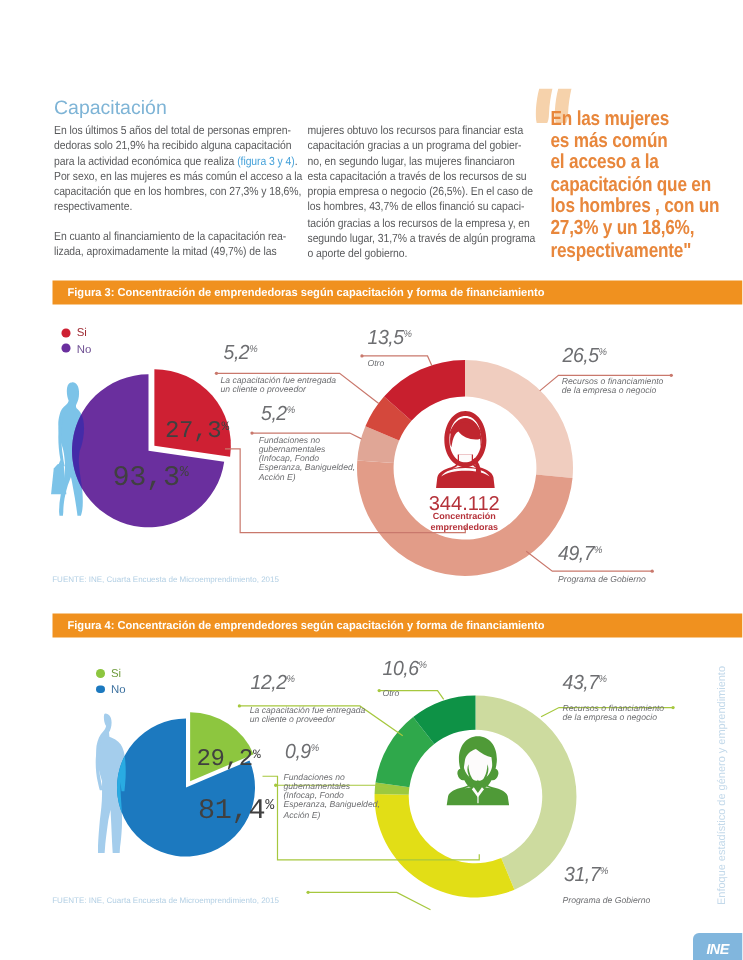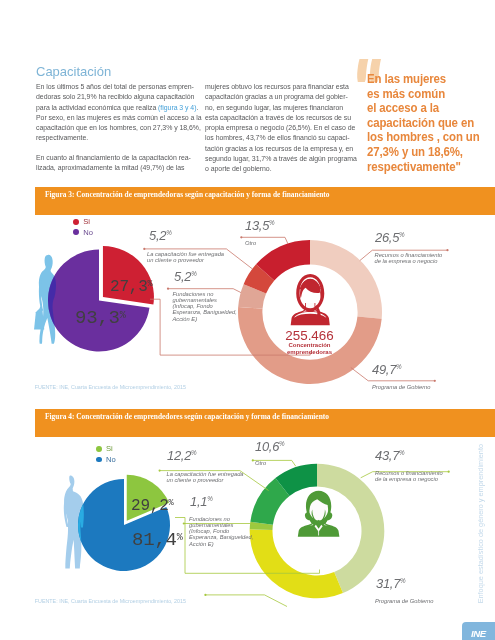--- a/index.html
+++ b/index.html
@@ -8,24 +8,24 @@
   .heading{position:absolute;left:36px;top:48px;font-size:13px;color:#7eb4d6;font-weight:400;letter-spacing:0px;}
   .col{position:absolute;font-size:7.85px;line-height:10.25px;color:#58595b;text-align:left;transform:scaleX(0.885);transform-origin:0 0;letter-spacing:-0.05px;}
   .tl{white-space:nowrap;}
   .tl.gap{margin-top:9.6px;}
   .col1{left:36px;top:66px;width:180px;}
   .col2{left:205px;top:66px;width:165px;}
   .lnk{color:#45a1d9;}
   .quote{position:absolute;left:353px;top:42px;width:140px;}
   .qmark{position:absolute;left:4px;top:1px;}
   .qlines{position:absolute;left:14px;top:14px;width:145px;font-size:13.55px;line-height:14.6px;font-weight:700;color:#e8873c;letter-spacing:-.15px;transform:scaleX(0.845);transform-origin:0 0;white-space:nowrap;}
-  .figbar{position:absolute;height:28px;background:#f0911f;color:#fff;font-size:7.6px;font-weight:700;line-height:16.6px;white-space:nowrap;font-family:Liberation Serif, serif;}
+  .figbar{position:absolute;height:16px;background:#f0911f;color:#fff;font-size:7.6px;font-weight:700;line-height:16.6px;white-space:nowrap;}
   .figbar span{margin-left:10.5px;display:inline-block;transform:scaleX(0.975);transform-origin:0 0;}
   .legend{position:absolute;}
-  .lrow{display:flex;align-items:center;height:10.7px;margin-left:32px;}
+  .lrow{display:flex;align-items:center;height:10.7px;}
   .ldot{width:5.8px;height:5.8px;border-radius:50%;margin-right:4.2px;}
   .llab{font-size:7.6px;}
   .source{position:absolute;font-size:5.35px;color:#b2cfe4;white-space:nowrap;}
   .co-pct{position:absolute;font-style:italic;color:#6d6e71;white-space:nowrap;font-weight:400;transform:scaleX(0.96);transform-origin:0 0;}
   .co-pct .num{font-size:13.5px;letter-spacing:-.3px;}
   .co-pct .sym{font-size:6.6px;vertical-align:4.6px;}
   .co-desc{position:absolute;font-style:italic;font-size:5.75px;line-height:6.15px;color:#6d6e71;white-space:nowrap;}
   .vtext{position:absolute;left:475.5px;top:428px;writing-mode:vertical-rl;transform:rotate(180deg);
          transform-origin:center;font-size:7.32px;color:#c3d9ea;letter-spacing:0px;white-space:nowrap;}
   .tab{position:absolute;left:461.8px;top:605.9px;width:33.2px;height:34.1px;background:#81b6dd;border-top-left-radius:4px;}
@@ -243,21 +243,21 @@
   <div class="lrow">
         <span class="ldot" style="background:#1c79bf"></span>
         <span class="llab" style="color:#3a6f9e">No</span>
       </div>
 </div>
 <div class="source" style="left:34.8px;top:582.3px;">FUENTE: INE, Cuarta Encuesta de Microemprendimiento, 2015</div>
 
 <div class="pielab sm" style="left:110px;top:262px;"><span class="n">27,3</span><span class="s">%</span></div>
 <div class="pielab" style="left:75px;top:291px;"><span class="n">93,3</span><span class="s">%</span></div>
 <div class="dcenter" style="left:259.5px;top:312.5px;width:100px;color:#b5323a;">
-  <div class="num">255.466</div>
+  <div class="num">344.112</div>
   <div class="l1">Concentración</div>
   <div class="l2">emprendedoras</div>
 </div>
 <div class="pielab sm" style="left:131px;top:481px;"><span class="n">29,2</span><span class="s">%</span></div>
 <div class="pielab" style="left:92px;top:513px;margin-left:40px;"><span class="n">81,4</span><span class="s">%</span></div>
 
 <div class="co-pct" style="left:149.0px;top:210.2px;"><span class="num">5,2</span><span class="sym">%</span></div>
 <div class="co-desc" style="left:147.0px;top:235.0px;">
     <div>La capacitación fue entregada</div>
     <div>un cliente o proveedor</div>
@@ -281,21 +281,21 @@
 </div>
 <div class="co-pct" style="left:372.0px;top:343.8px;"><span class="num">49,7</span><span class="sym">%</span></div>
 <div class="co-desc" style="left:372.0px;top:367.5px;">
     <div>Programa de Gobierno</div>
 </div>
 <div class="co-pct" style="left:166.8px;top:430.0px;"><span class="num">12,2</span><span class="sym">%</span></div>
 <div class="co-desc" style="left:166.5px;top:454.5px;">
     <div>La capacitación fue entregada</div>
     <div>un cliente o proveedor</div>
 </div>
-<div class="co-pct" style="left:189.6px;top:476.2px;"><span class="num">1,1</span><span class="sym">%</span></div>
+<div class="co-pct" style="left:189.6px;top:476.2px;"><span class="num">0,9</span><span class="sym">%</span></div>
 <div class="co-desc" style="left:189.0px;top:500.0px;">
     <div>Fundaciones no</div>
     <div>gubernamentales</div>
     <div>(Infocap, Fondo</div>
     <div>Esperanza, Baniguelded,</div>
     <div>Acción E)</div>
 </div>
 <div class="co-pct" style="left:254.6px;top:421.0px;"><span class="num">10,6</span><span class="sym">%</span></div>
 <div class="co-desc" style="left:255.0px;top:444.0px;">
     <div>Otro</div>

